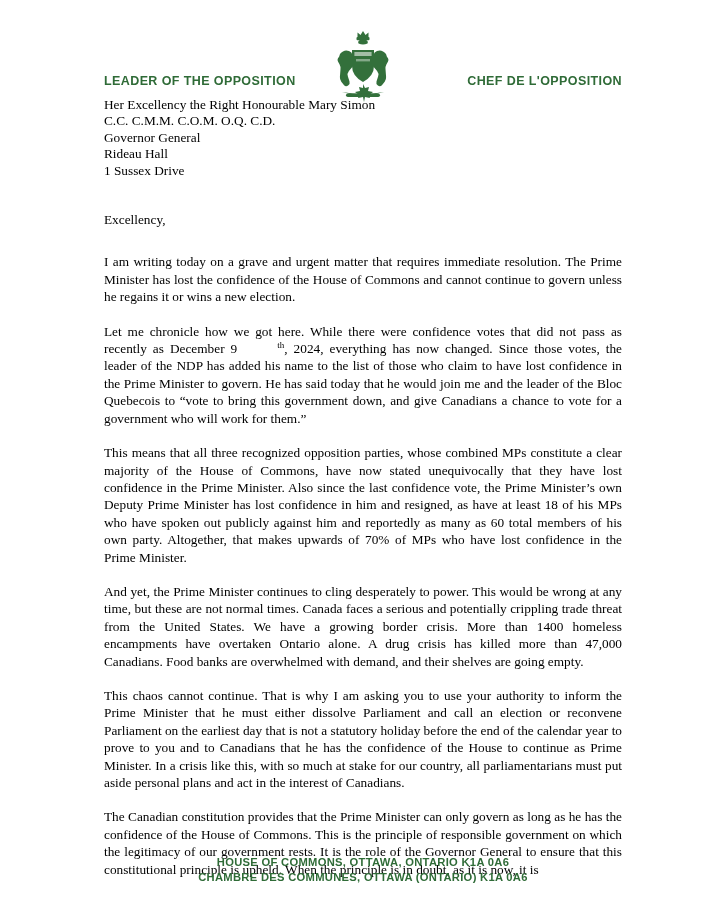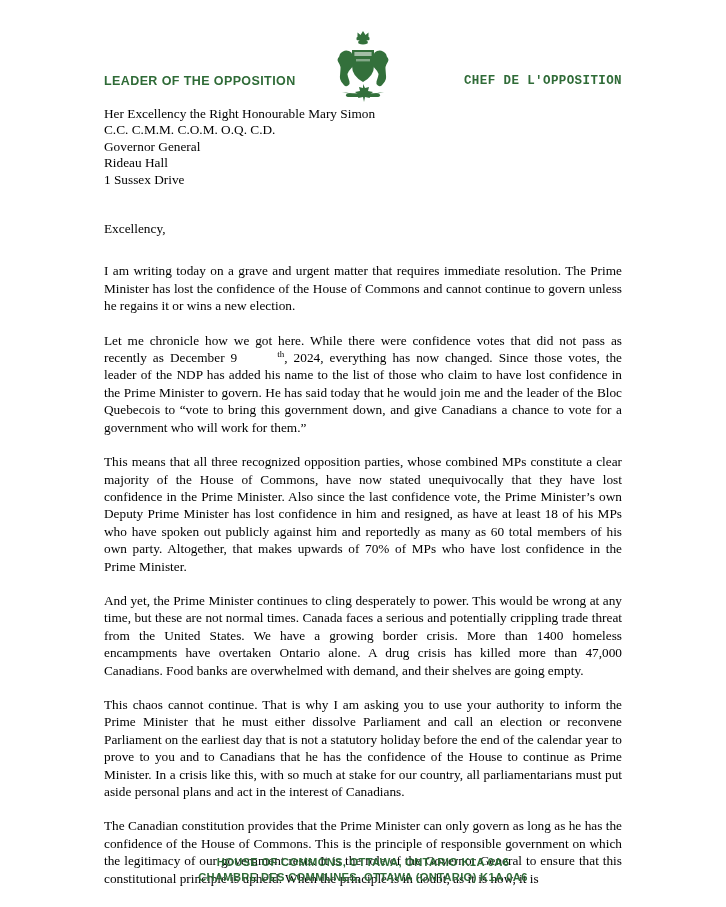--- a/index.html
+++ b/index.html
@@ -50,32 +50,32 @@
     font-family: "Liberation Sans", sans-serif;
     font-size: 12.5px;
     font-weight: bold;
     letter-spacing: 0.4px;
     color: #2f6b37;
   }
   .lh-right {
     position: absolute;
     right: 104px;
     top: 44px;
-    font-family: Liberation Mono, monospace;
+    font-family: Liberation Sans, sans-serif;
     font-size: 12.5px;
     font-weight: bold;
     letter-spacing: 0.4px;
     color: #2f6b37;
     text-align: right;
   }
   
   .content {
     position: absolute;
     left: 104px;
-    top: 106px;
+    top: 97px;
     width: 518px;
   }
   .addr-line {
     font-size: 13.3px;
     line-height: 16.4px;
     color: #000;
   }
   .salutation {
     margin-top: 33px;
     font-size: 13.3px;

